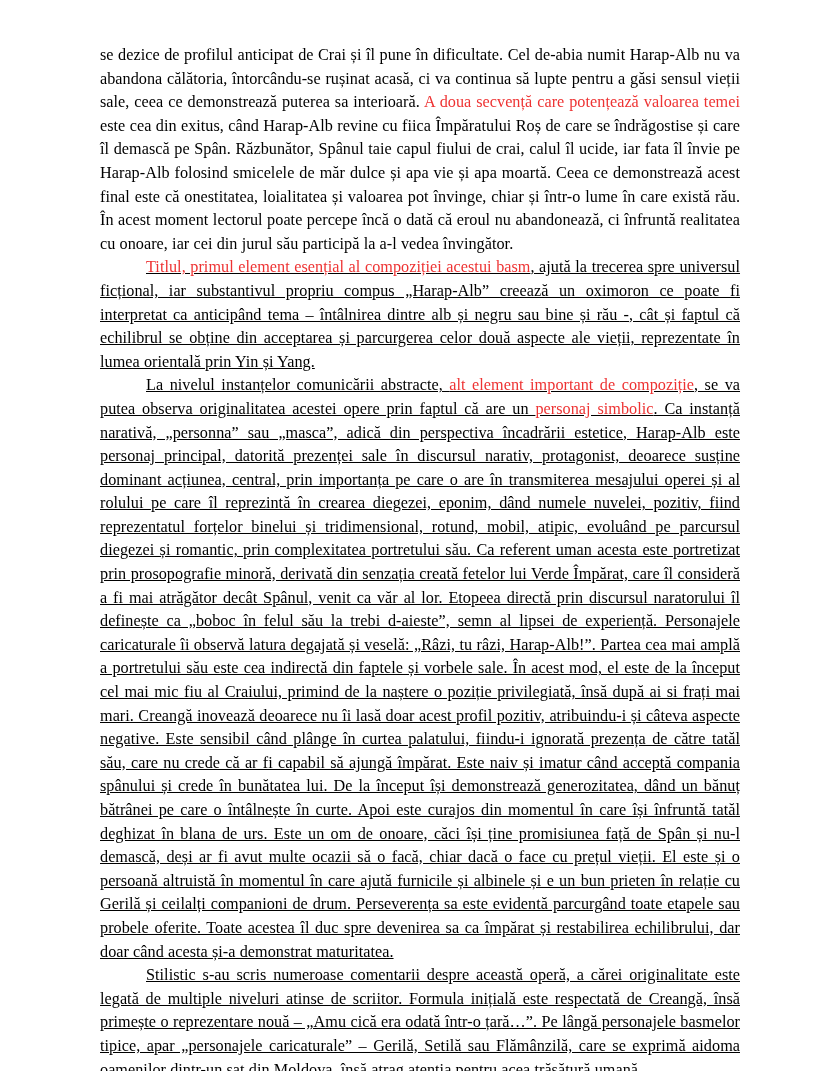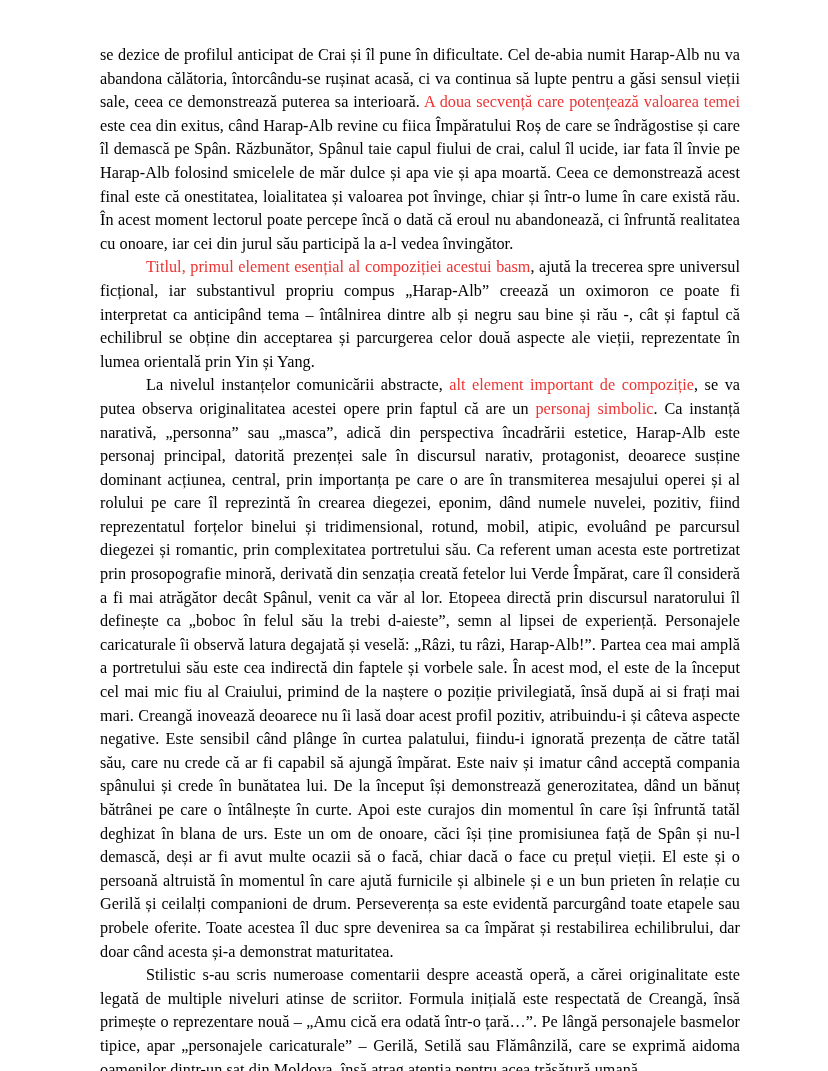--- a/index.html
+++ b/index.html
@@ -29,20 +29,21 @@
     margin: 0;
     font-size: 16.2px;
     line-height: 23.6px;
     text-align: justify;
     text-justify: inter-word;
     hyphens: none;
     word-spacing: 0.1px;
   }
   p.para.indent {
     text-indent: 46px;
+    text-decoration: underline;
   }
   .hl {
     color: #ee3333;
   }
   
   .doc-body p.para {
     letter-spacing: 0.04px;
   }
 </style>
 </head>

